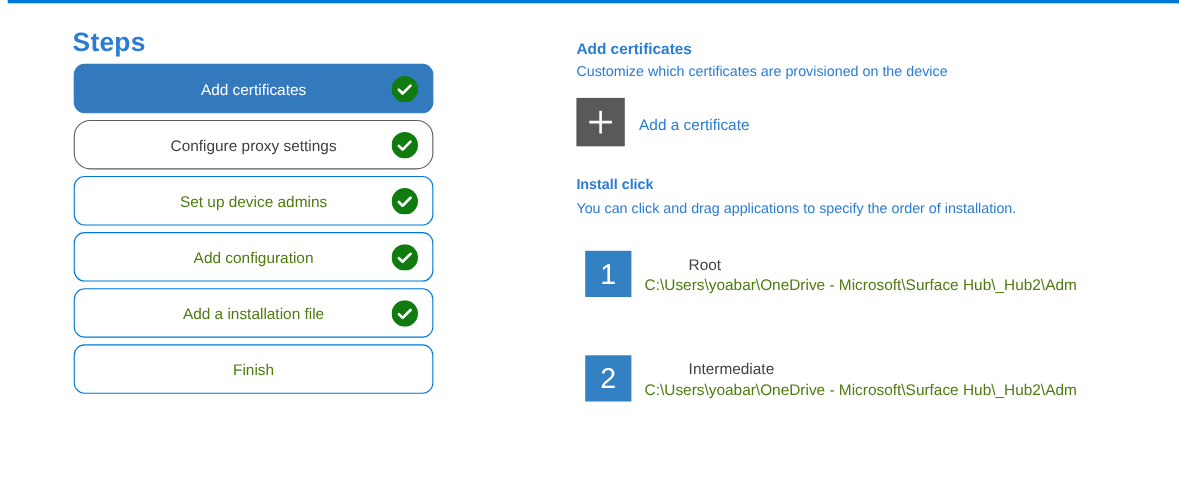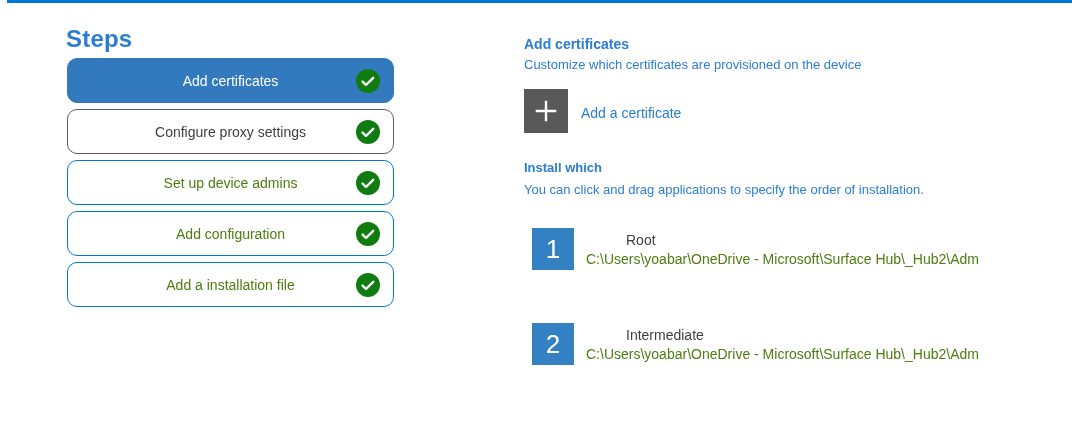--- a/index.html
+++ b/index.html
@@ -22,21 +22,21 @@
     position: relative; height: 45px; margin-bottom: 6px;
     border: 1px solid #0078d7; border-radius: 10px;
     background: #ffffff; color: #4d7c0f;
     display: flex; align-items: center; justify-content: center;
     font-size: 14px; cursor: pointer;
   }
   .step-btn.active {
     background: #3279be; border-color: #3279be; color: #ffffff;
   }
   .step-btn.neutral {
-    border-color: #5e5e5e; color: #3f3f3f;
+    border-color: #5e5e5e; color: #3f3f3f; border-radius: 15px;
   }
   .step-check {
     position: absolute; right: 13px; top: 50%; margin-top: -12px;
     width: 24px; height: 24px; display: block;
   }
 
   
   .content { position: absolute; left: 524px; top: 0; width: 548px; height: 443px; }
   .content-title {
     position: absolute; top: 36px; left: 0;
@@ -124,38 +124,41 @@
     </div>
 
     <div class="step-btn">
       <span>Add a installation file</span>
       <svg class="step-check" viewBox="0 0 24 24">
         <circle cx="12" cy="12" r="12" fill="#107c10"></circle>
         <path d="M6.6 12.6l3.4 3.4 7.2-7.2" stroke="#ffffff" stroke-width="2.4" fill="none" stroke-linecap="round" stroke-linejoin="round"></path>
       </svg>
     </div>
 
+    <div class="step-btn">
+      <span>Finish</span>
+    </div>
 
   </div>
 </div>
 
 <div class="content">
   <div class="content-title">Add certificates</div>
   <div class="content-subtitle">Customize which certificates are provisioned on the device</div>
 
   <div class="add-cert-row">
     <div class="plus-tile">
       <svg width="26" height="26" viewBox="0 0 24 24">
         <path d="M12 2.5v19M2.5 12h19" stroke="#ffffff" stroke-width="2.2" fill="none"></path>
       </svg>
     </div>
     <div class="add-cert-label">Add a certificate</div>
   </div>
 
-  <div class="install-title">Install which</div>
+  <div class="install-title">Install click</div>
   <div class="install-desc">You can click and drag applications to specify the order of installation.</div>
 
   <div class="order-item first">
     <div class="order-badge">1</div>
     <div class="order-text">
       <div class="order-name">Root</div>
       <div class="order-path">C:\Users\yoabar\OneDrive - Microsoft\Surface Hub\_Hub2\Adm</div>
     </div>
   </div>
 

